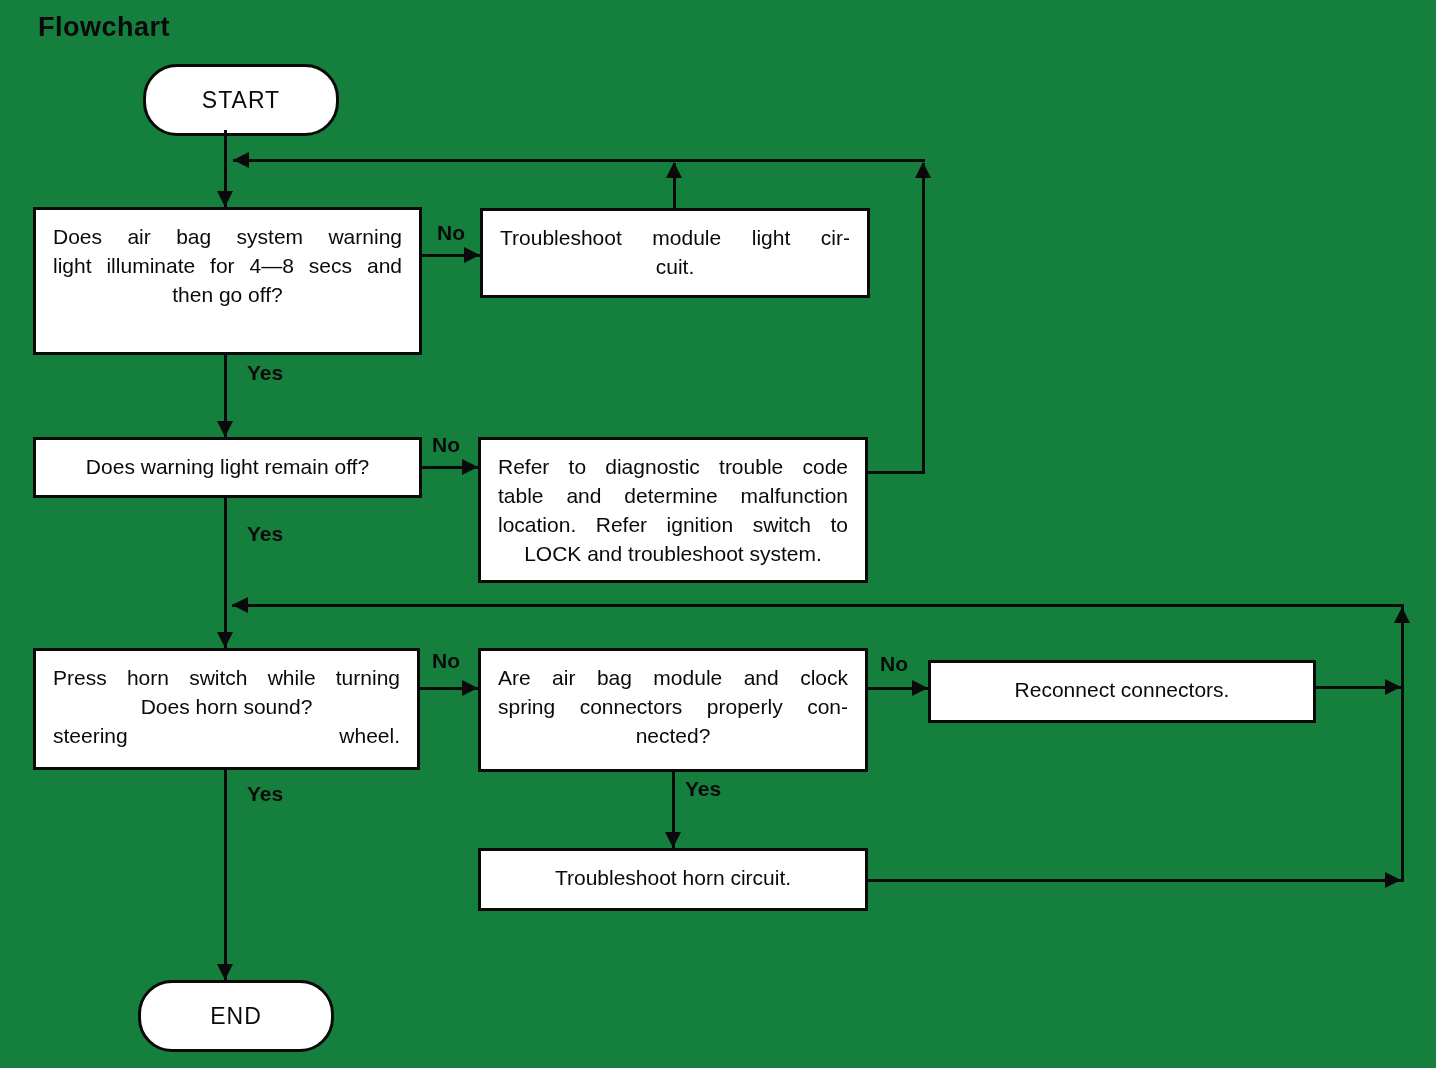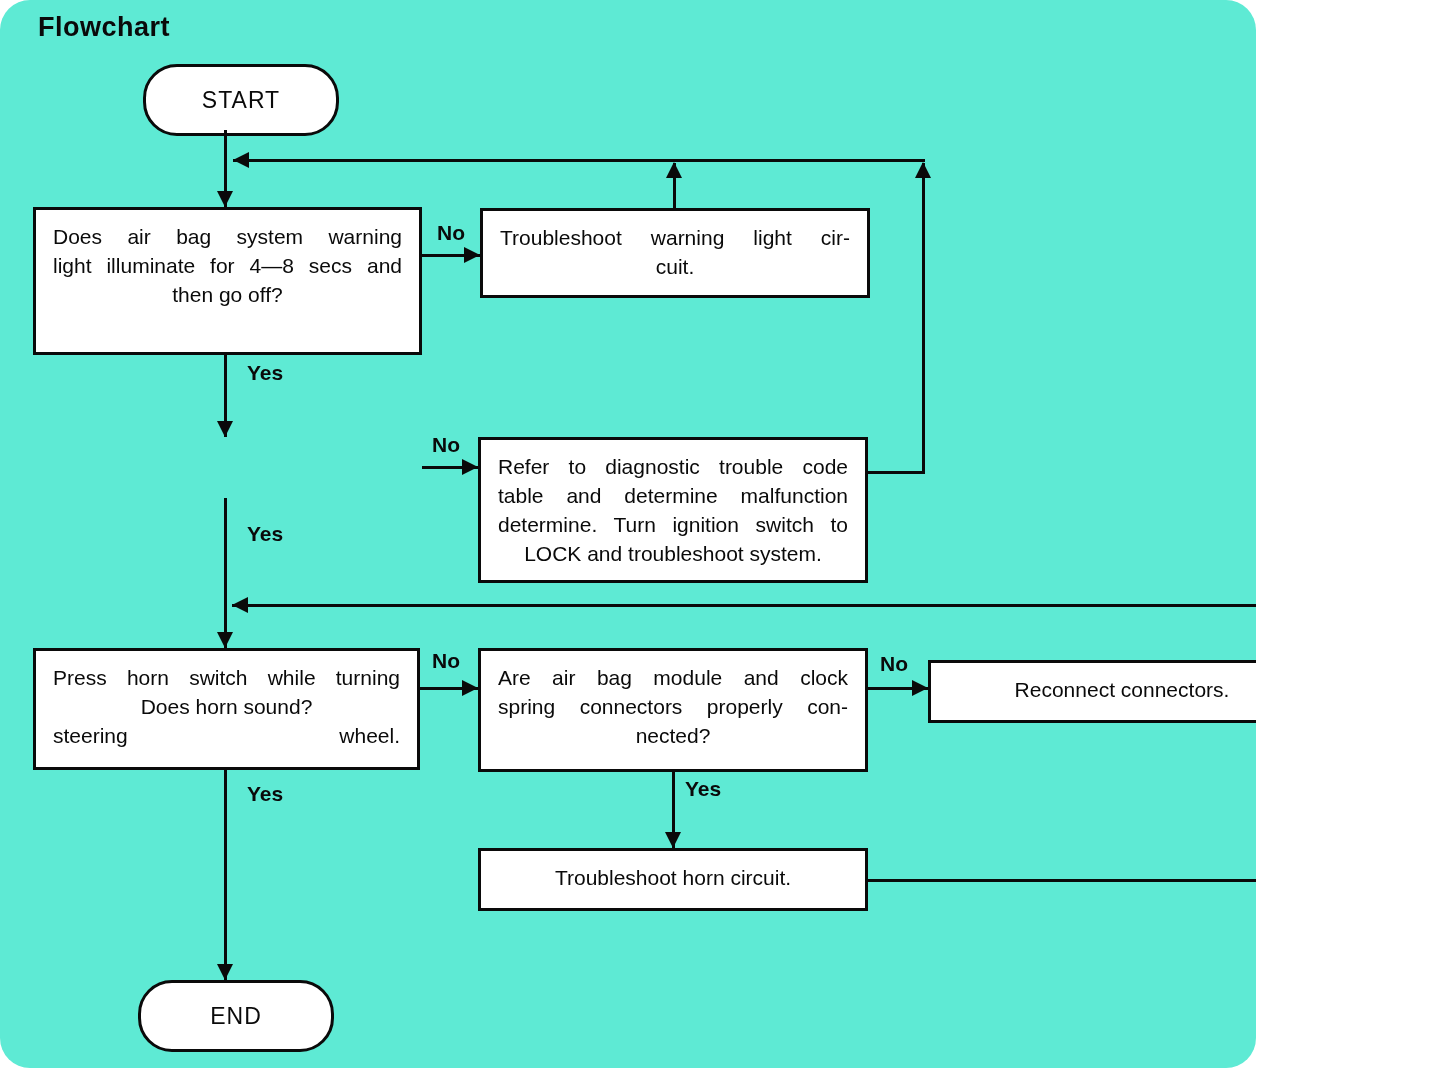--- a/index.html
+++ b/index.html
@@ -1,20 +1,19 @@
 <!DOCTYPE html>
 <html><head>
 <meta charset="utf-8">
 <style>
   html,body{margin:0;padding:0;background:#fff;}
   .canvas{
-    position:relative;width:1256px;height:1068px;background:#5eead4;
+    position:relative;width:1436px;height:1068px;background:#15803d;
     font-family:"Liberation Sans","DejaVu Sans",sans-serif;color:#0a0a0a;
     overflow:hidden;
-    border-radius:30px;
   }
   .title{position:absolute;font-size:27px;font-weight:bold;letter-spacing:.5px;}
   .terminal{
     position:absolute;border:3px solid #0a0a0a;border-radius:34px;
     display:flex;align-items:center;justify-content:center;
     font-size:23px;letter-spacing:1px;background:#fff;
   }
   .box{
     position:absolute;border:3px solid #0a0a0a;background:#fff;
     box-sizing:border-box;padding:12px 17px 0 17px;
@@ -43,27 +42,30 @@
   <div class="terminal" style="left:138px;top:980px;width:190px;height:66px;">
     <span>END</span>
   </div>
 
   <div class="box" style="left:33px;top:207px;width:389px;height:148px;">
       <div class="ln fill">Does air bag system warning</div>
       <div class="ln fill">light illuminate for 4—8 secs and</div>
       <div class="ln">then go off?</div>
     </div>
   <div class="box" style="left:480px;top:208px;width:390px;height:90px;">
-      <div class="ln fill">Troubleshoot warning light cir-</div>
+      <div class="ln fill">Troubleshoot module light cir-</div>
       <div class="ln">cuit.</div>
+    </div>
+  <div class="box" style="left:33px;top:437px;width:389px;height:61px;">
+      <div class="ln">Does warning light remain off?</div>
     </div>
   <div class="box" style="left:478px;top:437px;width:390px;height:146px;">
       <div class="ln fill">Refer to diagnostic trouble code</div>
       <div class="ln fill">table and determine malfunction</div>
-      <div class="ln fill">determine. Turn ignition switch to</div>
+      <div class="ln fill">location. Refer ignition switch to</div>
       <div class="ln">LOCK and troubleshoot system.</div>
     </div>
   <div class="box" style="left:33px;top:648px;width:387px;height:122px;">
       <div class="ln fill">Press horn switch while turning</div>
       <div class="ln">Does horn sound?</div>
       <div class="ln fill">steering wheel.</div>
     </div>
   <div class="box" style="left:478px;top:648px;width:390px;height:124px;">
       <div class="ln fill">Are air bag module and clock</div>
       <div class="ln fill">spring connectors properly con-</div>

